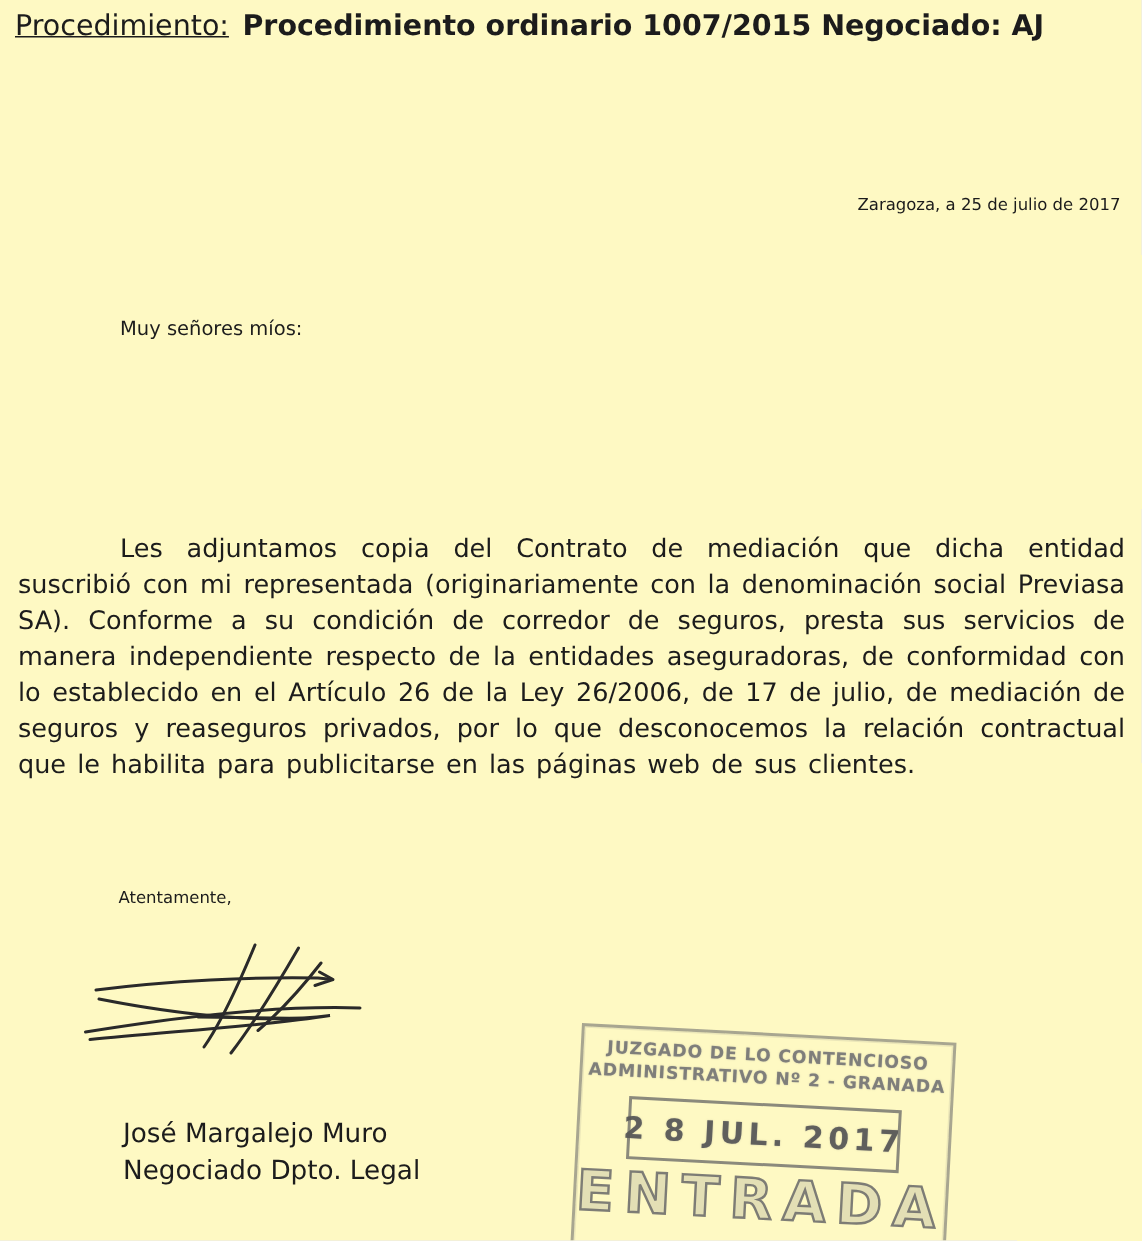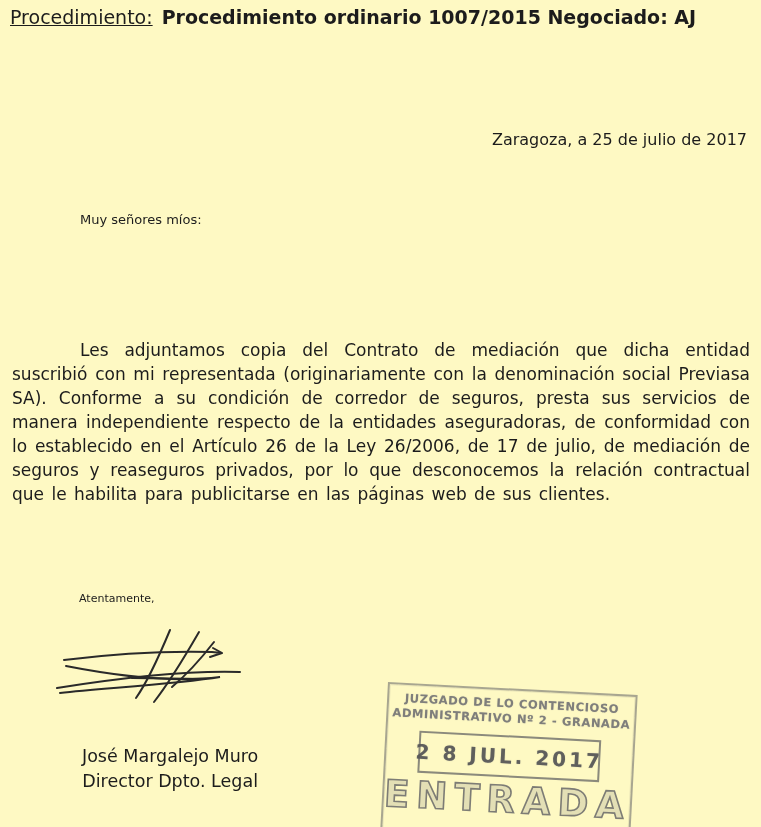--- a/index.html
+++ b/index.html
@@ -7,35 +7,35 @@
     position:relative;
     width:761px;height:827px;
     background:#fef9c3;
     overflow:hidden;
     font-family:"DejaVu Sans",sans-serif;
     color:#1c1c1c;
   }
   .header{position:absolute;left:10px;top:6px;font-size:19px;white-space:nowrap;}
   .header .label{text-decoration:underline;font-weight:normal;}
   .header .value{font-weight:bold;margin-left:9px;}
-  .date-line{position:absolute;top:130px;right:14px;font-size:16px;}
+  .date-line{position:absolute;top:130px;right:14px;font-size:11px;}
   .salutation{position:absolute;left:80px;top:212px;font-size:13px;}
   .para{
     position:absolute;left:12px;width:738px;
     font-size:17px;line-height:24px;
     text-align:justify;text-justify:inter-word;
     text-indent:68px;word-spacing:2px;
     margin:0;
   }
   .p1{top:254px;}
-  .p2{top:338px;}
+  .p2{top:354px;}
   .p3{top:506px;}
   .closing{position:absolute;left:79px;top:592px;font-size:11px;}
   .signature{position:absolute;left:52px;top:626px;}
-  .signer{position:absolute;left:82px;top:744px;font-size:17.5px;line-height:25px;text-align:center;}
+  .signer{position:absolute;left:82px;top:744px;font-size:17.5px;line-height:25px;}
   
   .stamp{
     position:absolute;left:388px;top:682px;
     width:250px;height:160px;
     border:2px solid rgba(110,110,110,0.6);
     box-shadow:inset 0 0 0 1px rgba(130,130,130,0.15);
     transform:rotate(3deg);
     transform-origin:top left;
     box-sizing:border-box;
     padding-top:6px;
@@ -94,21 +94,21 @@
     <path d="M5,62 C55,54 125,44 188,46"></path>
     <path d="M14,40 C65,50 120,57 168,51 C125,58 55,62 8,67"></path>
     <path d="M118,4 C108,28 96,55 84,72"></path>
     <path d="M147,6 C132,32 116,58 102,76"></path>
     <path d="M162,16 C148,34 133,50 120,61"></path>
     <path d="M80,52 L152,53"></path>
   </svg>
 
   <div class="signer">
     <div>José Margalejo Muro</div>
-    <div>Director Dpto. Legal</div>
+    <div>Negociado Dpto. Legal</div>
   </div>
 
   <div class="stamp">
     <div class="stamp-line">JUZGADO DE LO CONTENCIOSO</div>
     <div class="stamp-line">ADMINISTRATIVO Nº 2 - GRANADA</div>
     <div class="stamp-date-box">
       <span class="stamp-date">2 8 JUL. 2017</span>
     </div>
     <div class="stamp-entrada">ENTRADA</div>
   </div>

